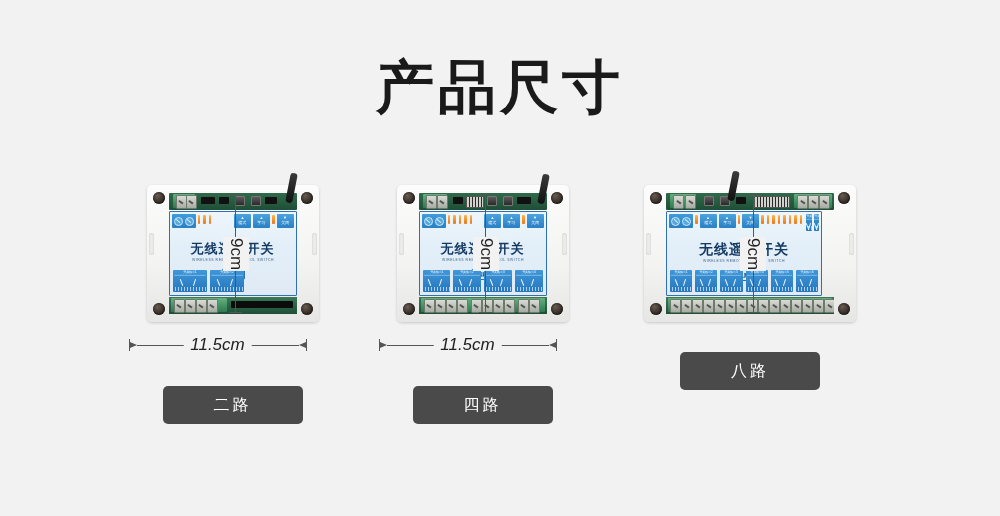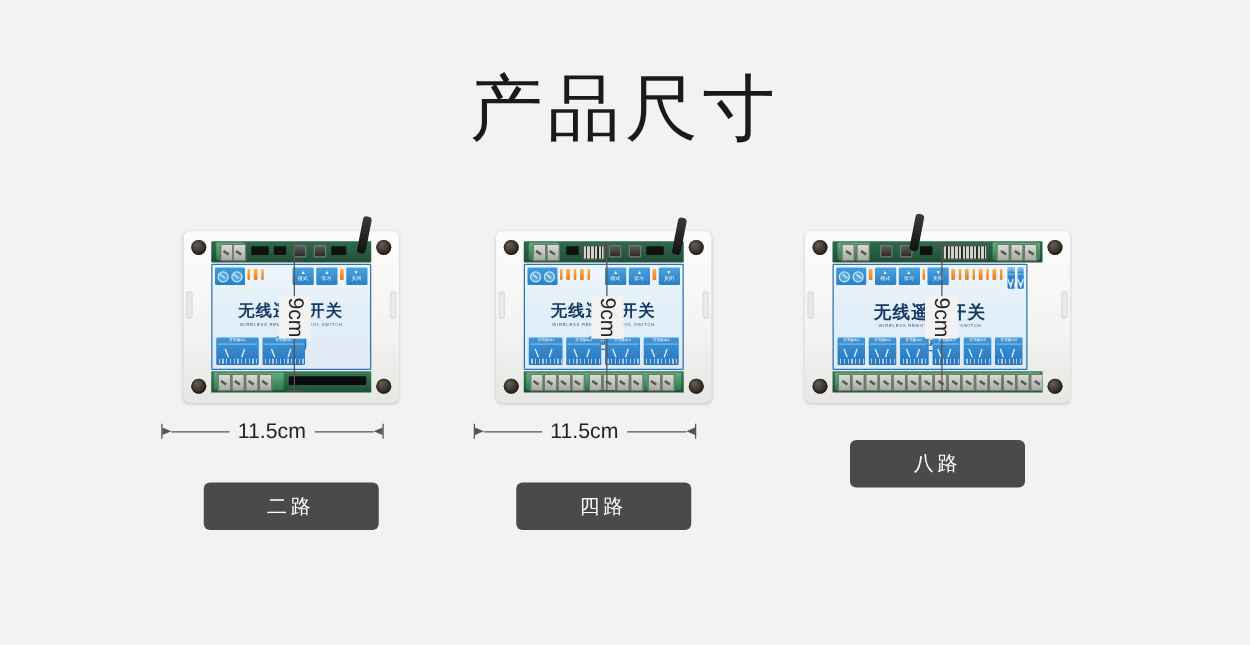--- a/index.html
+++ b/index.html
@@ -5,21 +5,21 @@
   html,body{margin:0;padding:0;}
   body{
     width:1000px;height:516px;
     background:#f2f2f2;
     font-family:"Liberation Sans","DejaVu Sans",sans-serif;
     overflow:hidden;position:relative;
   }
   .page-title{
     position:absolute;top:58px;left:0;width:100%;
     text-align:center;
-    font-size:58px;font-weight:normal;color:#1a1a1a;
+    font-size:58px;font-weight:bold;color:#1a1a1a;
     letter-spacing:4px;line-height:1;
   }
 
   
   .products{
     position:absolute;top:185px;left:0;width:100%;
     display:flex;justify-content:center;align-items:flex-start;
     gap:0;
   }
   .col{position:relative;}
@@ -199,21 +199,21 @@
     padding:3px 1px;white-space:nowrap;letter-spacing:0;
   }
   .dim-h{
     position:relative;margin-top:12px;height:22px;
     display:flex;align-items:center;
   }
   .dim-h .cap{width:1px;height:12px;background:#555;}
   .dim-h .ln{flex:1;height:1px;background:#555;position:relative;}
   .dim-h .txt{
     position:absolute;left:50%;top:50%;transform:translate(-50%,-50%);
-    font-size:17px;color:#222;background:#f2f2f2;padding:0 7px;white-space:nowrap;
+    font-size:17px;color:#222;background:#f2f2f2;padding:0 7px;white-space:nowrap;font-style:italic;
   }
   .arrow-l,.arrow-r{
     width:0;height:0;border-top:3.5px solid transparent;border-bottom:3.5px solid transparent;
   }
   .arrow-l{border-right:7px solid #555;}
   .arrow-r{border-left:7px solid #555;}
 
   
   .chip-btn{
     margin:0 auto;margin-top:30px;

